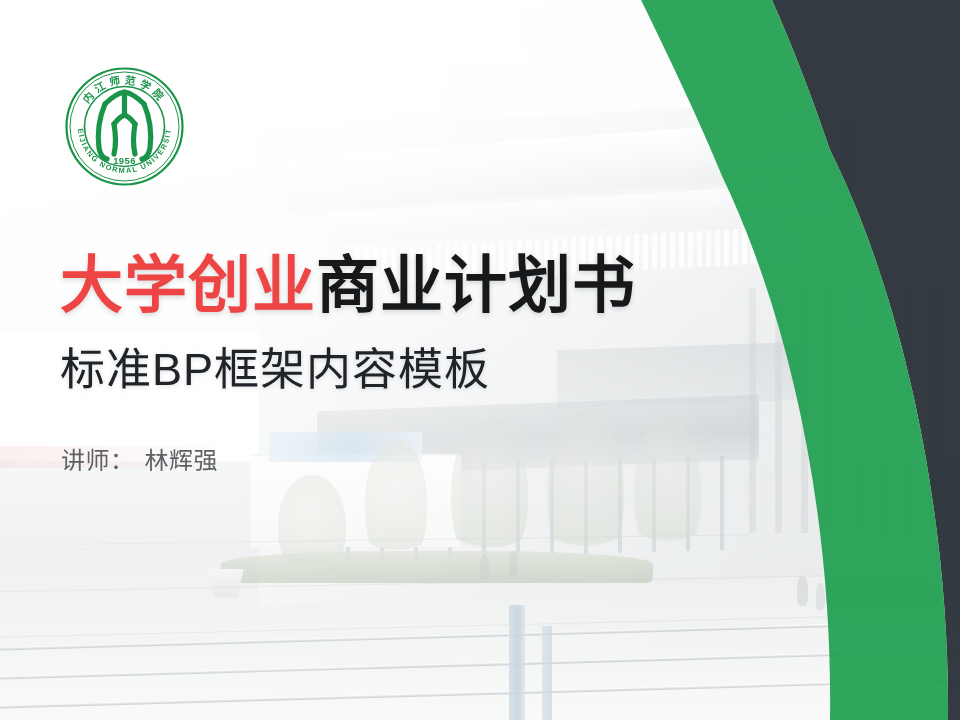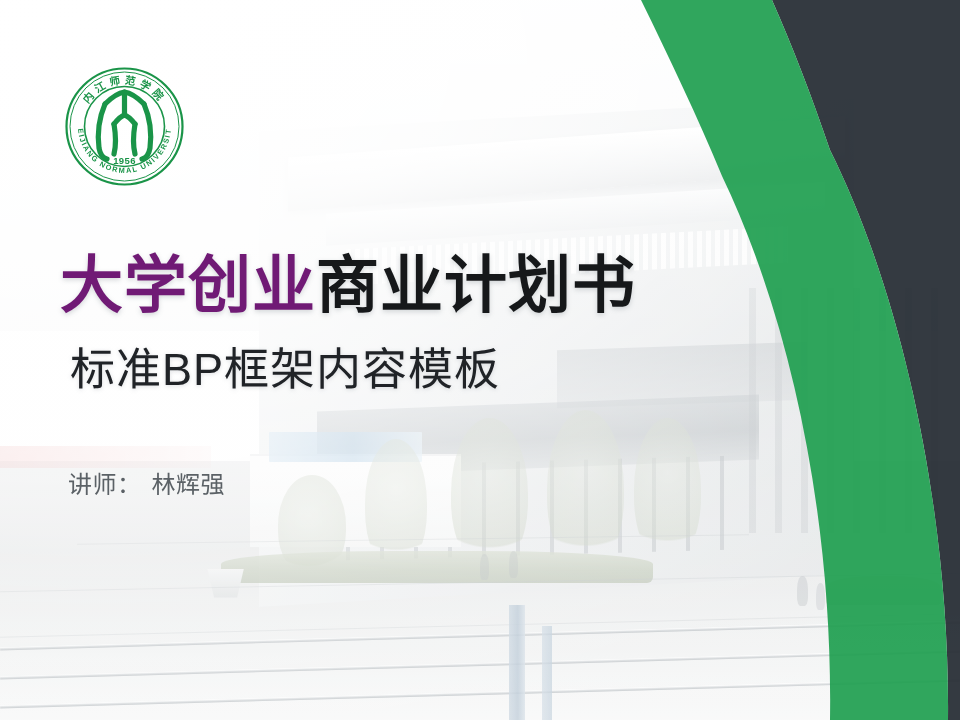--- a/index.html
+++ b/index.html
@@ -159,37 +159,36 @@
   }
   .logo svg{display:block;width:121px;height:121px;}
 
   .title{
     position:absolute; left:60px; top:252px;
     font-size:63px; line-height:1.05;
     font-weight:bold; letter-spacing:1px;
     white-space:nowrap;
     text-shadow:0 2px 5px rgba(120,128,136,.30);
   }
-  .title .g{color:#701a75;}
+  .title .g{color:#ef4444;}
   .title .d{color:#16181a;}
 
   .subtitle{
-    position:absolute; left:70px; top:345px;
+    position:absolute; left:60px; top:345px;
     font-size:45px; line-height:1.1;
     color:#202327; letter-spacing:1px;
     white-space:nowrap;
     text-shadow:0 1px 4px rgba(130,138,146,.28);
   }
 
   .meta{
-    position:absolute; left:68px; top:440px;
+    position:absolute; left:61px; top:440px;
     font-size:24px; line-height:1.72;
     color:#5b6166; letter-spacing:.5px;
     white-space:nowrap;
-    margin-top:24px;
   }
   .meta .row{display:block;}
   .meta .lbl{display:inline-block;}
   .meta .val{display:inline-block; margin-left:10px;}
 
   .footer{
     position:absolute; left:60px; top:683px;
     font-size:14px; color:#7c8288; letter-spacing:.3px;
     white-space:nowrap;
   }

